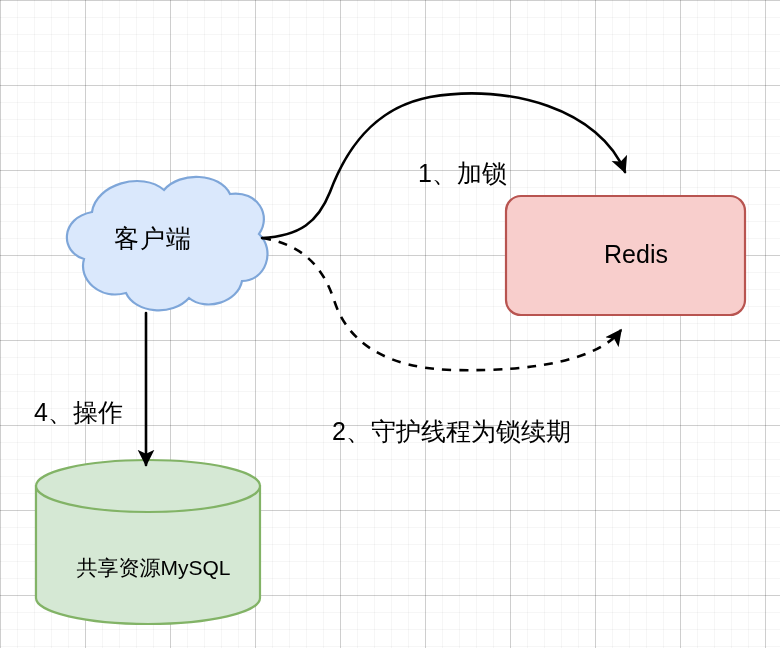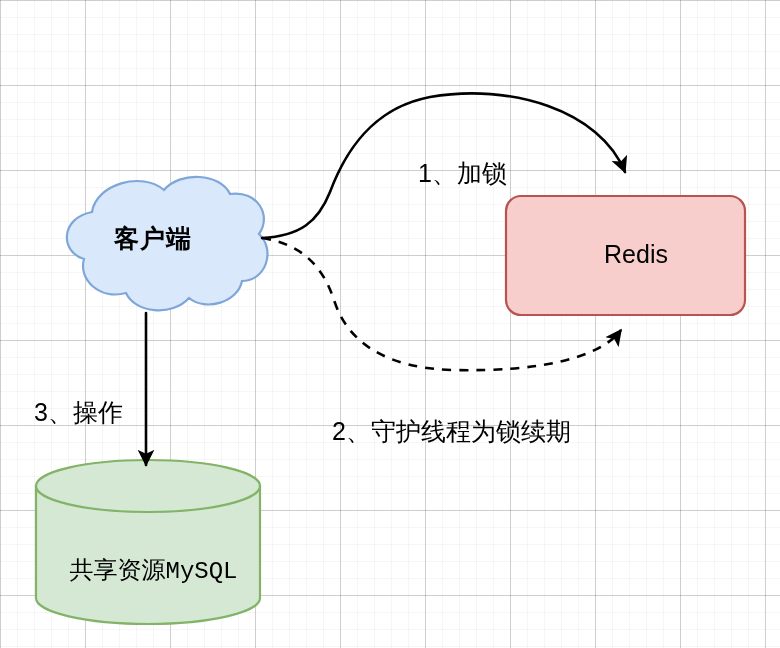--- a/index.html
+++ b/index.html
@@ -41,34 +41,32 @@
     text-align: center;
     white-space: nowrap;
     user-select: none;
   }
   #client-label {
     left: 42px;
     top: 222px;
     width: 222px;
     font-size: 25px;
     letter-spacing: 1px;
-    font-weight: bold;
   }
   #redis-label {
     left: 506px;
     top: 240px;
     width: 260px;
     font-size: 25px;
   }
   #mysql-label {
     left: 36px;
     top: 554px;
     width: 235px;
-    font-size: 24px;
-    font-family: Liberation Mono, monospace;
+    font-size: 21px;
   }
   .edge-label {
     position: absolute;
     color: #000000;
     font-family: "Liberation Sans", "DejaVu Sans", sans-serif;
     white-space: nowrap;
     user-select: none;
     margin-top: 33px;
   }
   #edge-label-1 {
@@ -148,15 +146,15 @@
   <div class="node-label" id="client-label">客户端</div>
 
   <div class="node-label" id="redis-label">Redis</div>
 
   <div class="node-label" id="mysql-label">共享资源MySQL</div>
 
   <div class="edge-label" id="edge-label-1">1、加锁</div>
 
   <div class="edge-label" id="edge-label-2">2、守护线程为锁续期</div>
 
-  <div class="edge-label" id="edge-label-3">3、操作</div>
+  <div class="edge-label" id="edge-label-3">4、操作</div>
 
 </div>
 
 </body></html>

